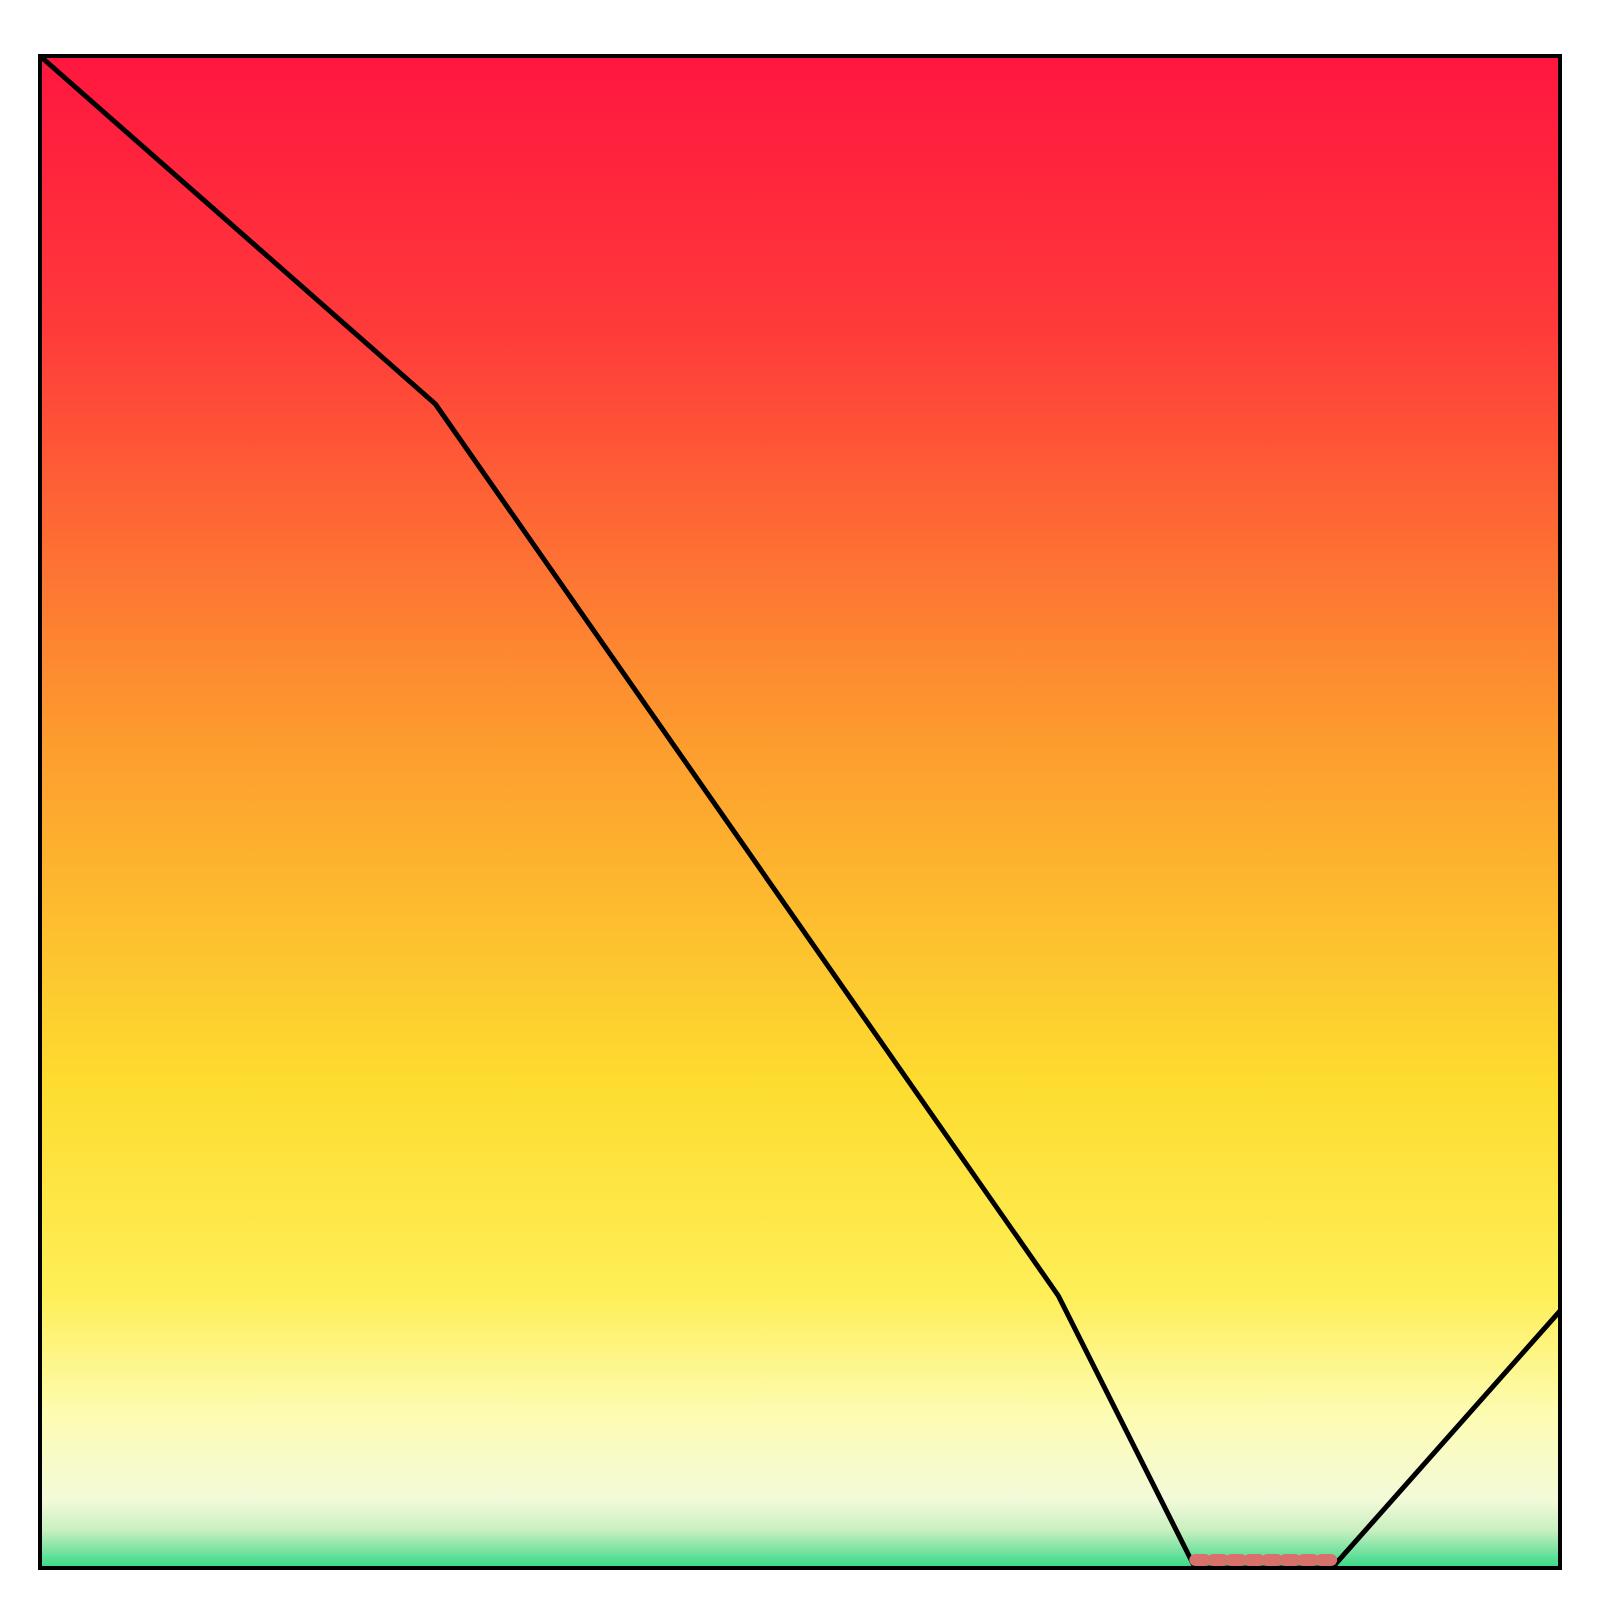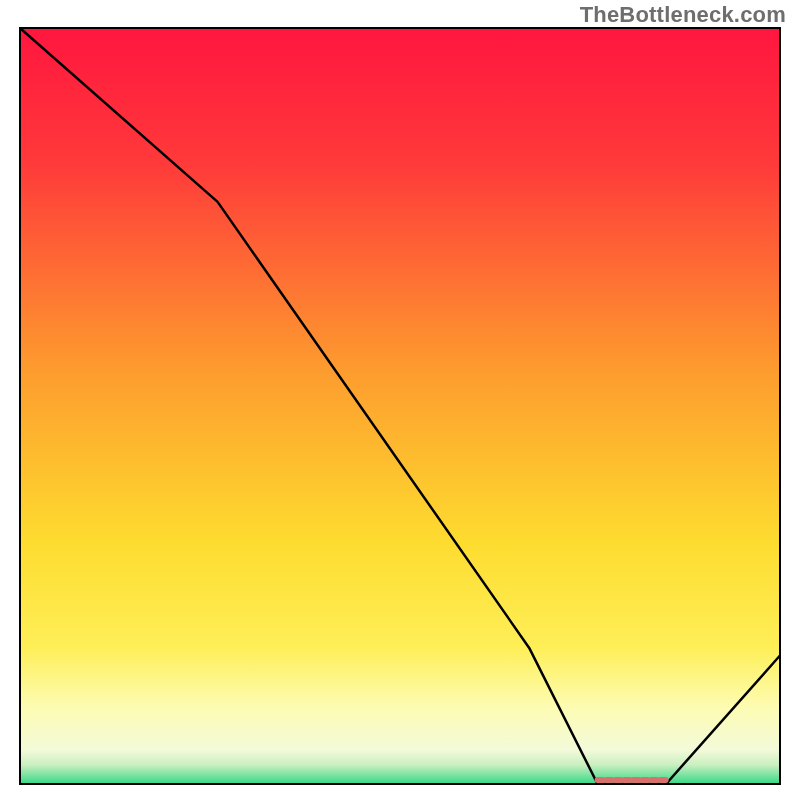--- a/index.html
+++ b/index.html
@@ -28,21 +28,20 @@
   svg {
     position: absolute;
     left: 0;
     top: 0;
   }
 </style>
 </head>
 <body>
 <div class="wrap">
 
-<div class="watermark">TheBottleneck.com</div>
 
 <svg id="chart-svg" width="800" height="800" viewBox="0 0 800 800">
   <defs>
     <linearGradient id="bg-grad" x1="0" y1="0" x2="0" y2="1">
           <stop offset="0.00%" stop-color="#ff163f"></stop>
           <stop offset="18.00%" stop-color="#ff3a3a"></stop>
           <stop offset="45.00%" stop-color="#fd9b2e"></stop>
           <stop offset="68.00%" stop-color="#fddc2f"></stop>
           <stop offset="82.00%" stop-color="#feef58"></stop>
           <stop offset="90.00%" stop-color="#fdfcb4"></stop>

